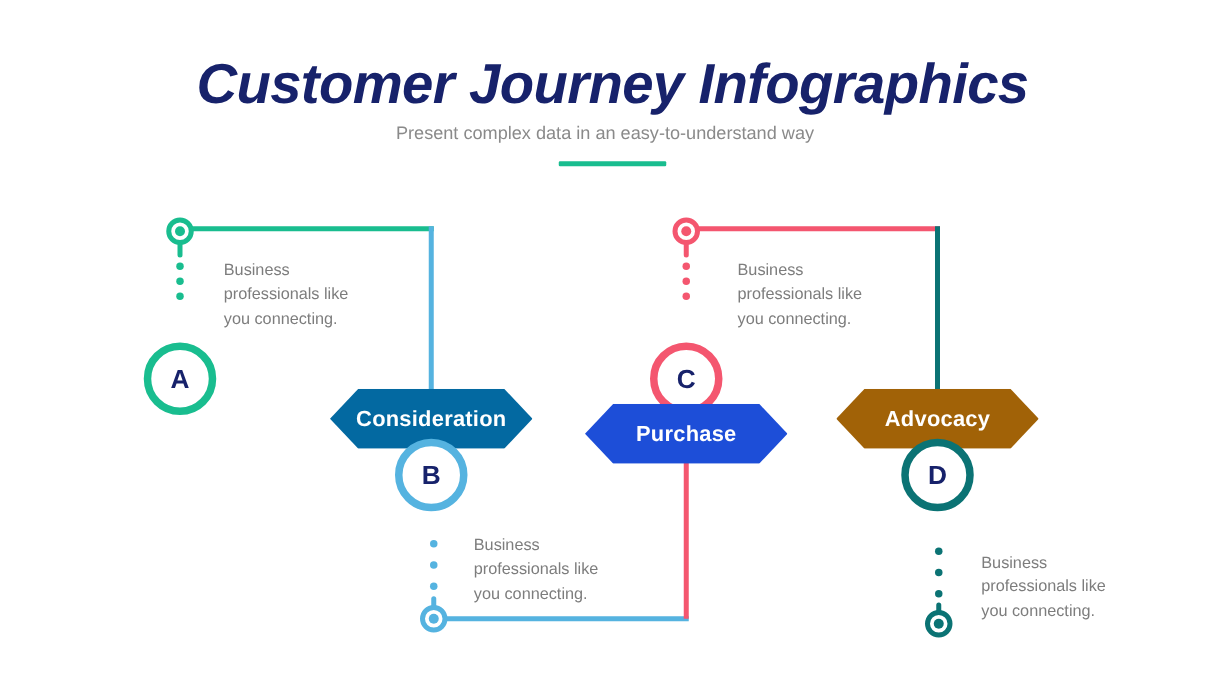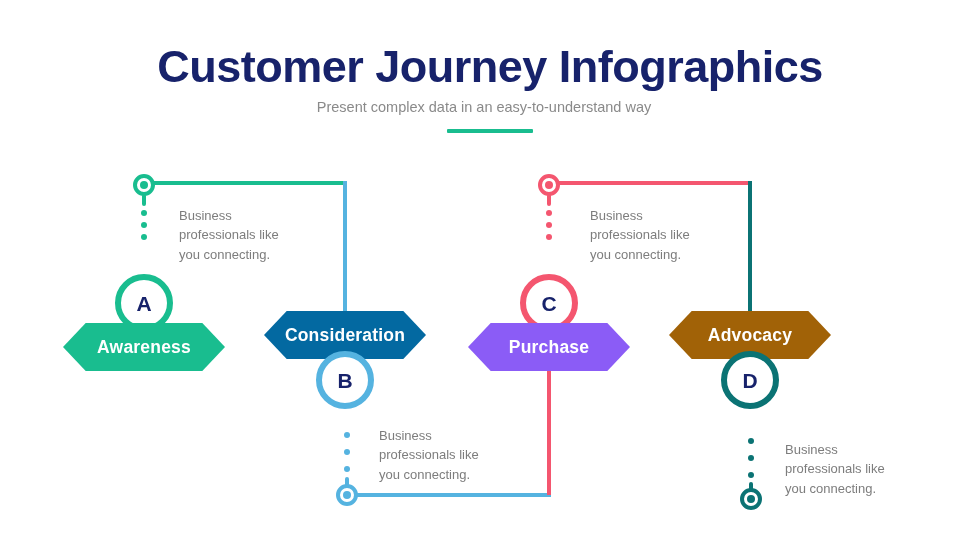--- a/index.html
+++ b/index.html
@@ -8,20 +8,21 @@
     font-family:"Liberation Sans","DejaVu Sans",sans-serif;
     overflow:hidden;position:relative;
   }
   #stage{position:absolute;left:0;top:0;width:980px;height:551px;}
 
   
   .title{
     position:absolute;left:0;top:41px;width:980px;text-align:center;
     font-size:45px;font-weight:bold;color:#17226b;letter-spacing:-0.5px;
     white-space:nowrap;
+    font-style:italic;
   }
   .subtitle{
     position:absolute;left:0;top:99px;width:968px;text-align:center;
     font-size:14.5px;color:#8a8a8a;font-weight:400;white-space:nowrap;
   }
   .accent-bar{
     position:absolute;left:447px;top:129px;width:86px;height:4px;
     background:#19bd8f;border-radius:1px;
   }
 
@@ -89,23 +90,20 @@
   <div class="dot" style="left:141px;top:210px;background:#19bd8f;"></div>
   <div class="dot" style="left:141px;top:222px;background:#19bd8f;"></div>
   <div class="dot" style="left:141px;top:234px;background:#19bd8f;"></div>
   <div class="caption" style="left:179px;top:206px;width:160px;">Business
 professionals like
 you connecting.</div>
 
   <div class="badge" style="left:115px;top:274px;border:6px solid #19bd8f;">
     <span>A</span>
   </div>
-  <div class="hex" style="left:63px;top:323px;background:#19bd8f;">
-    <span>Awareness</span>
-  </div>
 
   <div class="hex" style="left:264px;top:311px;background:#0369a1;">
     <span>Consideration</span>
   </div>
   <div class="badge" style="left:316px;top:351px;border:6px solid #55b3e0;">
     <span>B</span>
   </div>
 
   <div class="caption" style="left:379px;top:426px;width:160px;">Business
 professionals like
@@ -125,21 +123,21 @@
   <div class="dot" style="left:546px;top:210px;background:#f4566f;"></div>
   <div class="dot" style="left:546px;top:222px;background:#f4566f;"></div>
   <div class="dot" style="left:546px;top:234px;background:#f4566f;"></div>
   <div class="caption" style="left:590px;top:206px;width:160px;">Business
 professionals like
 you connecting.</div>
 
   <div class="badge" style="left:520px;top:274px;border:6px solid #f4566f;">
     <span>C</span>
   </div>
-  <div class="hex" style="left:468px;top:323px;background:#8b5cf6;">
+  <div class="hex" style="left:468px;top:323px;background:#1d4ed8;">
     <span>Purchase</span>
   </div>
 
   <div class="hex" style="left:669px;top:311px;background:#a16207;">
     <span>Advocacy</span>
   </div>
   <div class="badge" style="left:721px;top:351px;border:6px solid #0b7374;">
     <span>D</span>
   </div>
 

